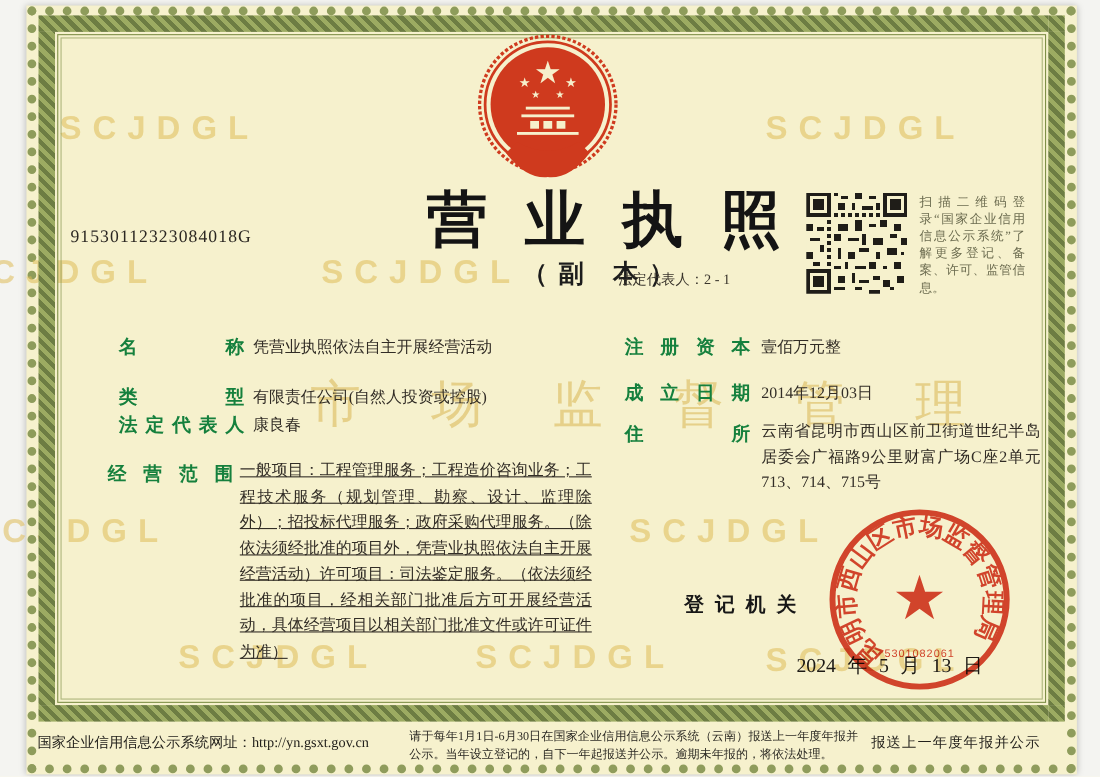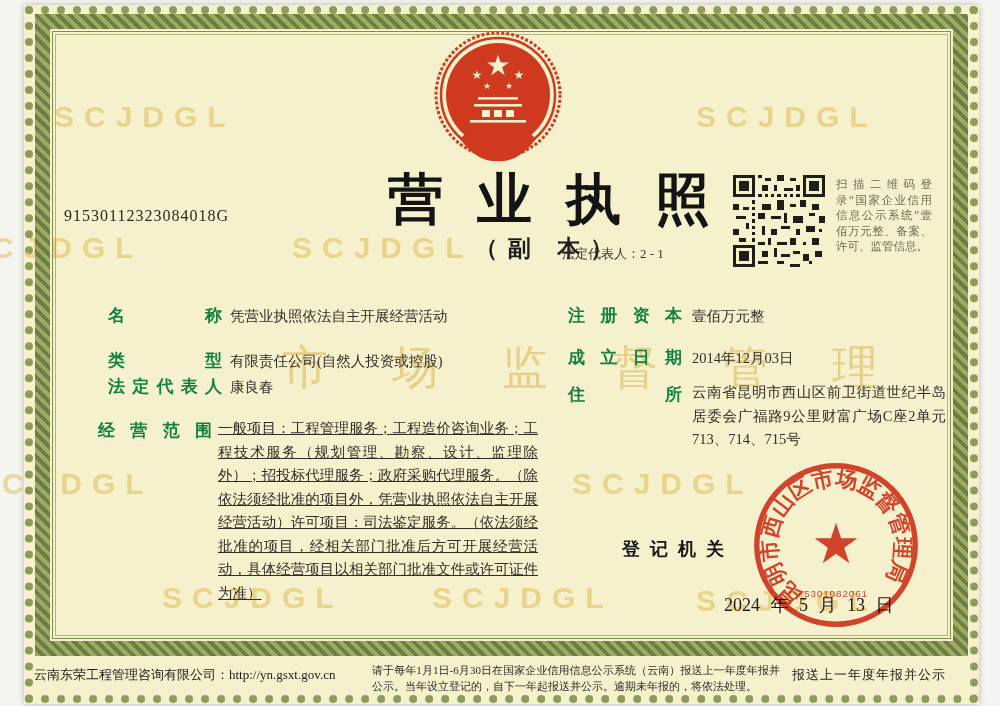--- a/index.html
+++ b/index.html
@@ -201,21 +201,21 @@
           <rect x="15" y="25" width="3" height="1"></rect>
           <rect x="19" y="24" width="2" height="1"></rect>
           <rect x="22" y="25" width="2" height="2"></rect>
           <rect x="26" y="24" width="2" height="2"></rect>
         <rect x="8" y="27" width="3" height="1"></rect>
           <rect x="14" y="27" width="2" height="1"></rect>
           <rect x="18" y="28" width="3" height="1"></rect>
           <rect x="24" y="27" width="1" height="1"></rect>
       </g>
     </svg>
-    <div class="qr-caption">扫描二维码登录“国家企业信用信息公示系统”壹佰万元整、备案、许可、监管信息。</div>
+    <div class="qr-caption">扫描二维码登录“国家企业信用信息公示系统”了解更多登记、备案、许可、监管信息。</div>
 
     <div class="f-label lab-name">名称</div>
     <div class="f-value val-name">凭营业执照依法自主开展经营活动</div>
     <div class="f-label lab-type">类型</div>
     <div class="f-value val-type">有限责任公司(自然人投资或控股)</div>
     <div class="f-label lab-legal">法定代表人</div>
     <div class="f-value val-legal">康良春</div>
     <div class="f-label lab-scope">经营范围</div>
     <div class="f-value val-scope">一般项目：工程管理服务；工程造价咨询业务；工程技术服务（规划管理、勘察、设计、监理除外）；招投标代理服务；政府采购代理服务。（除依法须经批准的项目外，凭营业执照依法自主开展经营活动）许可项目：司法鉴定服务。（依法须经批准的项目，经相关部门批准后方可开展经营活动，具体经营项目以相关部门批准文件或许可证件为准）</div>
 
@@ -235,16 +235,16 @@
       <path id="sealArc" d="M100,100 m-66,0 a66,66 0 1,1 132,0 a66,66 0 1,1 -132,0"></path>
     </defs>
     <circle cx="100" cy="100" r="88" fill="none" stroke="#d5341f" stroke-width="6"></circle>
     <text font-size="24" font-weight="bold" fill="#d5341f" transform="rotate(-57 100 100)" font-family="Liberation Sans,sans-serif">
       <textPath href="#sealArc">昆明市西山区市场监督管理局</textPath>
     </text>
     <text x="100" y="120" font-size="62" text-anchor="middle" fill="#d5341f" font-family="DejaVu Sans,sans-serif">★</text>
     <text x="100" y="158" font-size="11" text-anchor="middle" fill="#d5341f" letter-spacing="1">5301082061</text>
   </svg>
 
-  <div class="foot-left">云南东荣工程管理咨询有限公司：http://yn.gsxt.gov.cn</div>
+  <div class="foot-left">国家企业信用信息公示系统网址：http://yn.gsxt.gov.cn</div>
   <div class="foot-mid">请于每年1月1日-6月30日在国家企业信用信息公示系统（云南）报送上一年度年报并公示。当年设立登记的，自下一年起报送并公示。逾期未年报的，将依法处理。</div>
   <div class="foot-right">报送上一年度年报并公示</div>
 </div>
 
 </body></html>

